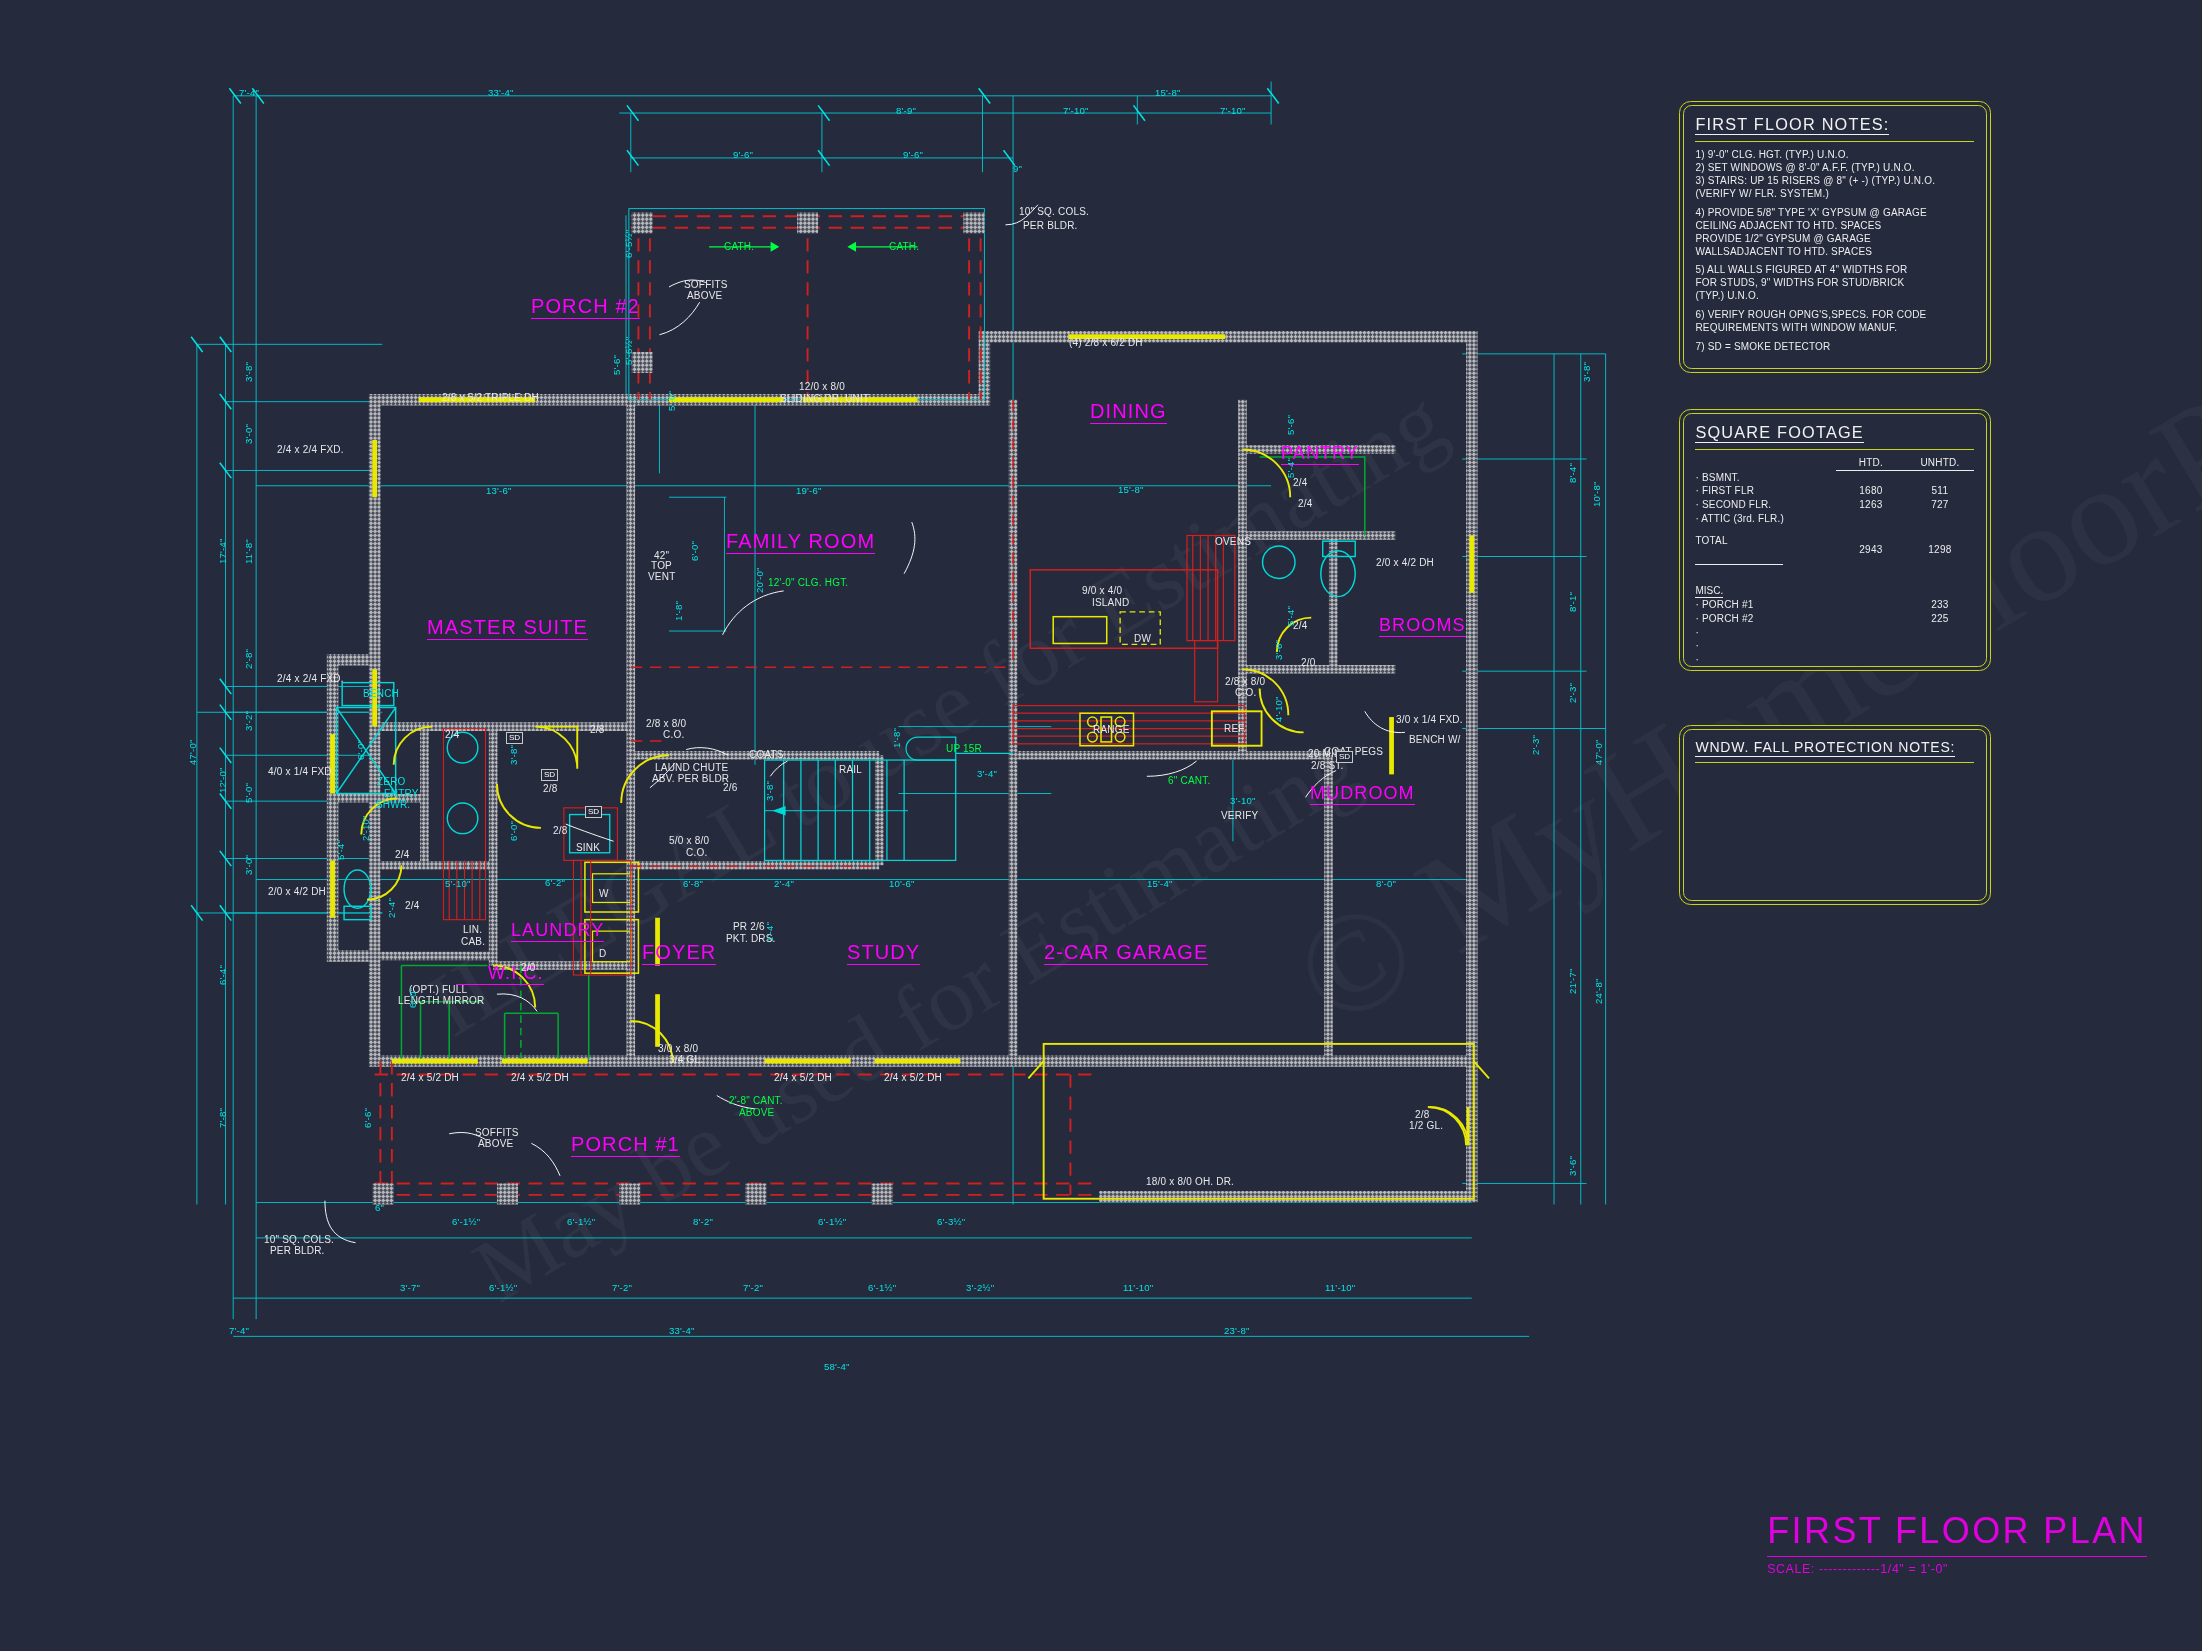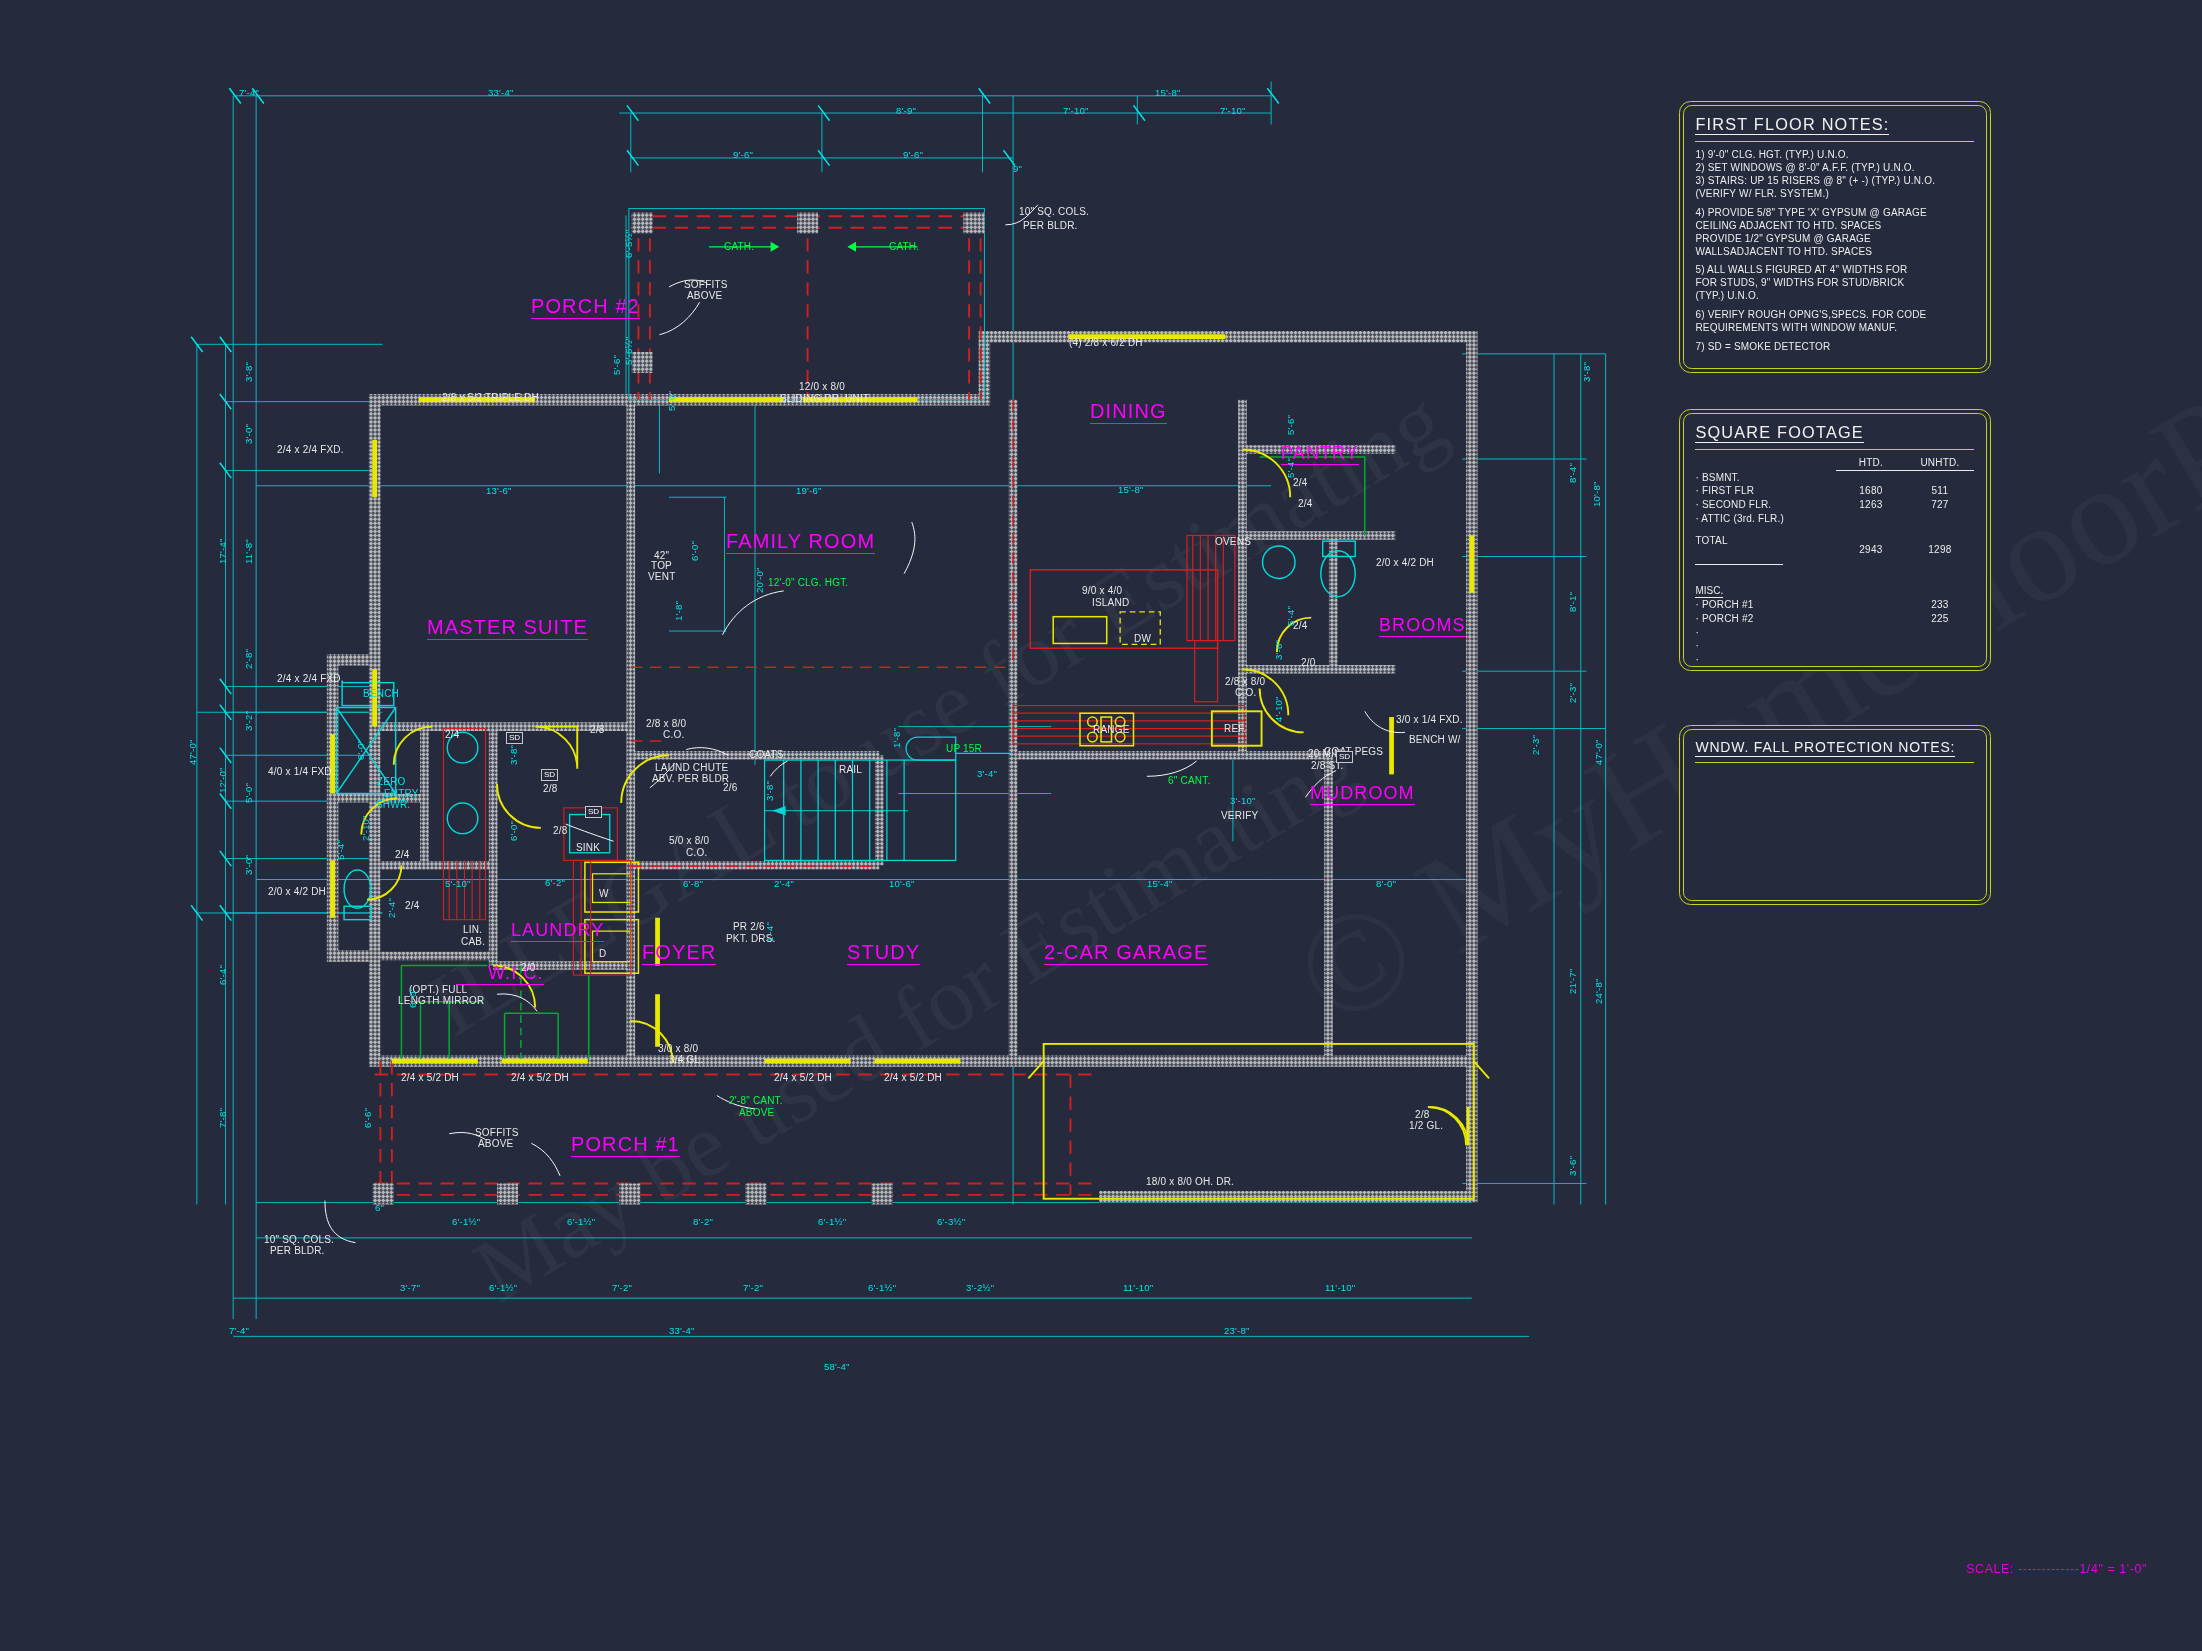--- a/index.html
+++ b/index.html
@@ -706,15 +706,16 @@
 
 <div class="panel" style="left:1679px;top:725px;width:304px;height:172px;">
   <div class="panel-inner">
     <h2 style="font-size:14px;letter-spacing:0.8px;">
       <span>WNDW. FALL PROTECTION NOTES:</span>
     </h2>
   </div>
 </div>
 
 <div id="titleblock">
+  <div class="tb-title">FIRST FLOOR PLAN</div>
   <div class="tb-scale">SCALE: -------------1/4" = 1'-0"</div>
 </div>
 
 
 </body></html>

